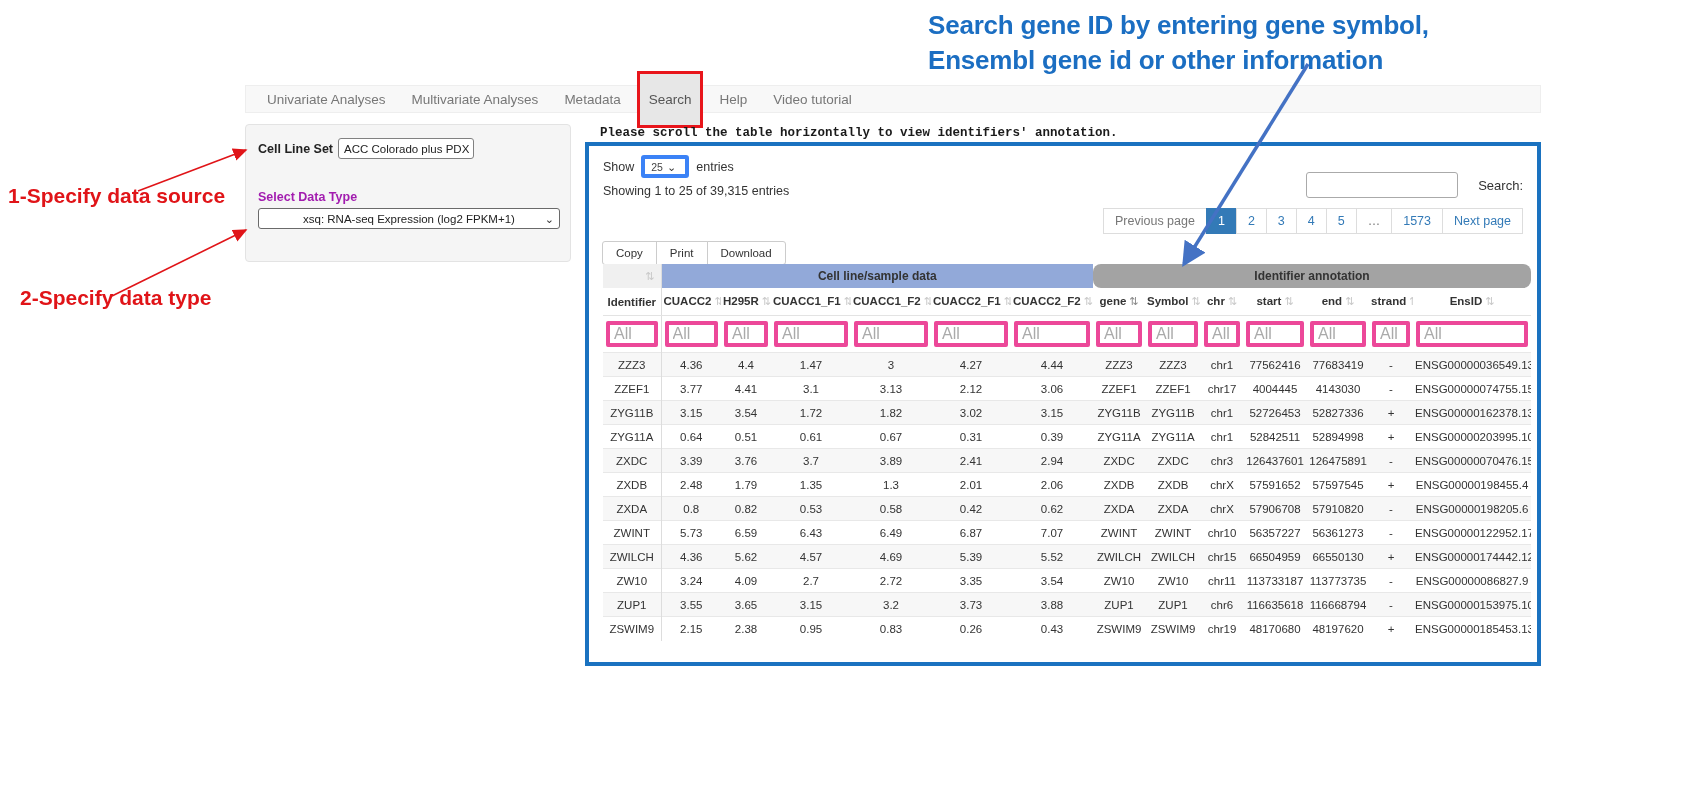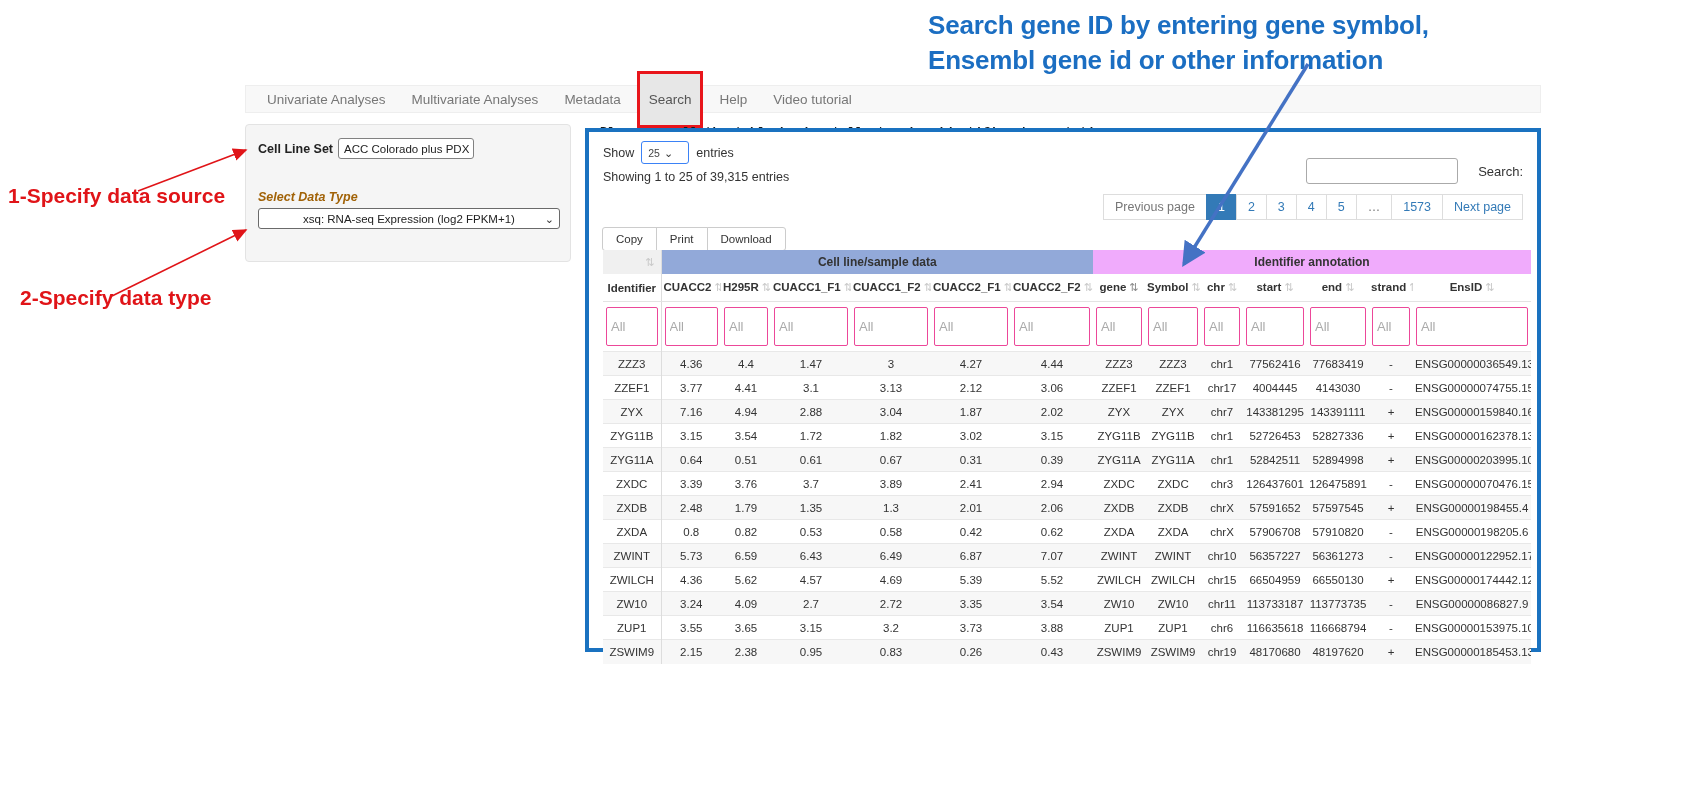--- a/index.html
+++ b/index.html
@@ -22,53 +22,53 @@
   .nav-item.active { background: #e7e7e7; color: #555; border: 3px solid #e8151b; padding: 18px 9px; margin: 0 3px; }
 
   
   .panel { position: absolute; left: 245px; top: 124px; width: 326px; height: 138px; background: #f5f5f5; border: 1px solid #e3e3e3; border-radius: 4px; padding: 13px 10px 10px 12px; }
   .panel-row { display: flex; align-items: center; gap: 5px; }
   .panel-label { font-weight: bold; font-size: 12.5px; color: #222; white-space: nowrap; }
   .select-box { background: #fff; border: 1px solid #818181; border-radius: 3px; height: 21px; display: flex; align-items: center; justify-content: space-between; padding: 0 5px; font-size: 11.5px; color: #222; cursor: pointer; overflow: hidden; white-space: nowrap; }
   .select-sm { width: 136px; }
   .select-full { width: 100%; margin-top: 4px; border-color: #6a6a6a; padding-left: 44px; }
   .chev { font-size: 11px; color: #333; margin-left: 4px; line-height: 10px; }
-  .dt-label { display: block; margin-top: 31px; font-weight: bold; font-size: 12.5px; color: #a16207; font-style: italic; }
+  .dt-label { display: block; margin-top: 31px; font-weight: bold; font-size: 12.5px; color: #a21caf; }
 
   .scroll-note { position: absolute; left: 600px; top: 126px; font-weight: bold; font-size: 12.5px; color: #1a1a1a; font-family: Liberation Mono, monospace; }
 
   
-  .dtw { position: absolute; left: 585px; top: 128px; width: 956px; height: 524px; border: 4px solid #1a72c0; background: #fff; }
+  .dtw { position: absolute; left: 585px; top: 142px; width: 956px; height: 524px; border: 4px solid #1a72c0; background: #fff; }
   .show-row { position: absolute; left: 14px; top: 9px; display: flex; align-items: center; gap: 7px; font-size: 12.5px; color: #333; }
-  .len-select { width: 48px; height: 23px; border: 1px solid #3b82f6; border-radius: 3px; display: flex; align-items: center; justify-content: flex-start; padding: 0 6px; font-size: 10.5px; color: #444; background: #fff; cursor: pointer; }
+  .len-select { width: 48px; height: 23px; border: 4px solid #3b82f6; border-radius: 3px; display: flex; align-items: center; justify-content: flex-start; padding: 0 6px; font-size: 10.5px; color: #444; background: #fff; cursor: pointer; }
   .showing { position: absolute; left: 14px; top: 38px; font-size: 12.5px; color: #333; }
   .search-area { position: absolute; right: 14px; top: 26px; display: flex; align-items: center; gap: 20px; }
   .search-input { width: 152px; height: 26px; border: 1px solid #aaa; border-radius: 3px; padding: 0 6px; font-size: 12px; }
   .search-label { font-size: 13px; color: #333; }
   .pagination { position: absolute; right: 14px; top: 62px; display: flex; }
   .page-btn { border: 1px solid #ddd; background: #fff; color: #337ab7; font-size: 12.5px; padding: 5px 11px; margin-left: -1px; white-space: nowrap; cursor: pointer; }
   .page-btn.prev, .page-btn.ellipsis { color: #777; }
   .page-btn.active { background: #337ab7; border-color: #337ab7; color: #fff; }
   .dt-buttons { position: absolute; left: 14px; top: 95px; display: flex; }
   .dt-btn { border: 1px solid #ccc; background: #fff; color: #333; font-size: 11.5px; padding: 5px 13px; margin-left: -1px; cursor: pointer; }
   .dt-btn:first-child { border-radius: 3px 0 0 3px; }
   .dt-btn:last-child { border-radius: 0 3px 3px 0; }
 
   
   table.genes { position: absolute; left: 14px; top: 118px; width: 928px; border-collapse: collapse; table-layout: fixed; }
   .genes th, .genes td { font-size: 11.5px; text-align: center; padding: 5px 2px; overflow: hidden; white-space: nowrap; }
   .genes thead th { font-weight: bold; color: #333; }
   th.group-blank { background: #f0f0f0; text-align: right; padding-right: 6px; }
   th.group-main { background: #92a9d9; font-size: 12px; color: #222; }
-  th.group-anno { background: #f0abfc; font-size: 12px; color: #222; }
+  th.group-anno { background: #a3a3a3; font-size: 12px; color: #222; border-radius: 8px; }
   .genes tr.cols th { border-bottom: 1px solid #e3e3e3; padding: 7px 2px; }
   .sort-icon { color: #c9c9c9; font-size: 11px; margin-left: 3px; font-weight: normal; }
   .sort-icon.sorted { color: #8a8a8a; }
   .genes tr.filters th { padding: 5px 3px; }
-  .filter-input { width: 100%; height: 39px; border: 1px solid #ec4899; border-radius: 2px; padding: 0 4px; font-size: 13px; color: #444; background: #fff; }
+  .filter-input { width: 100%; height: 26px; border: 4px solid #ec4899; border-radius: 2px; padding: 0 4px; font-size: 16px; color: #444; background: #fff; }
   .filter-input::placeholder { color: #aaa; }
   .genes tbody td { border-top: 1px solid #e8e8e8; color: #333; height: 24px; }
   .genes tbody tr:nth-child(odd) { background: #f7f7f7; }
   .genes td:first-child, .genes tr.cols th:first-child, .genes tr.filters th:first-child, th.group-blank { border-right: 1px solid #ddd; }
 </style>
 </head>
 <body>
 
 <svg class="overlay">
   <defs>
@@ -230,36 +230,20 @@
           <td>3.06</td>
           <td>ZZEF1</td>
           <td>ZZEF1</td>
           <td>chr17</td>
           <td>4004445</td>
           <td>4143030</td>
           <td>-</td>
           <td>ENSG00000074755.15</td>
         </tr>
         <tr>
-          <td>ZYX</td>
-          <td>7.16</td>
-          <td>4.94</td>
-          <td>2.88</td>
-          <td>3.04</td>
-          <td>1.87</td>
-          <td>2.02</td>
-          <td>ZYX</td>
-          <td>ZYX</td>
-          <td>chr7</td>
-          <td>143381295</td>
-          <td>143391111</td>
-          <td>+</td>
-          <td>ENSG00000159840.16</td>
-        </tr>
-        <tr>
           <td>ZYG11B</td>
           <td>3.15</td>
           <td>3.54</td>
           <td>1.72</td>
           <td>1.82</td>
           <td>3.02</td>
           <td>3.15</td>
           <td>ZYG11B</td>
           <td>ZYG11B</td>
           <td>chr1</td>

